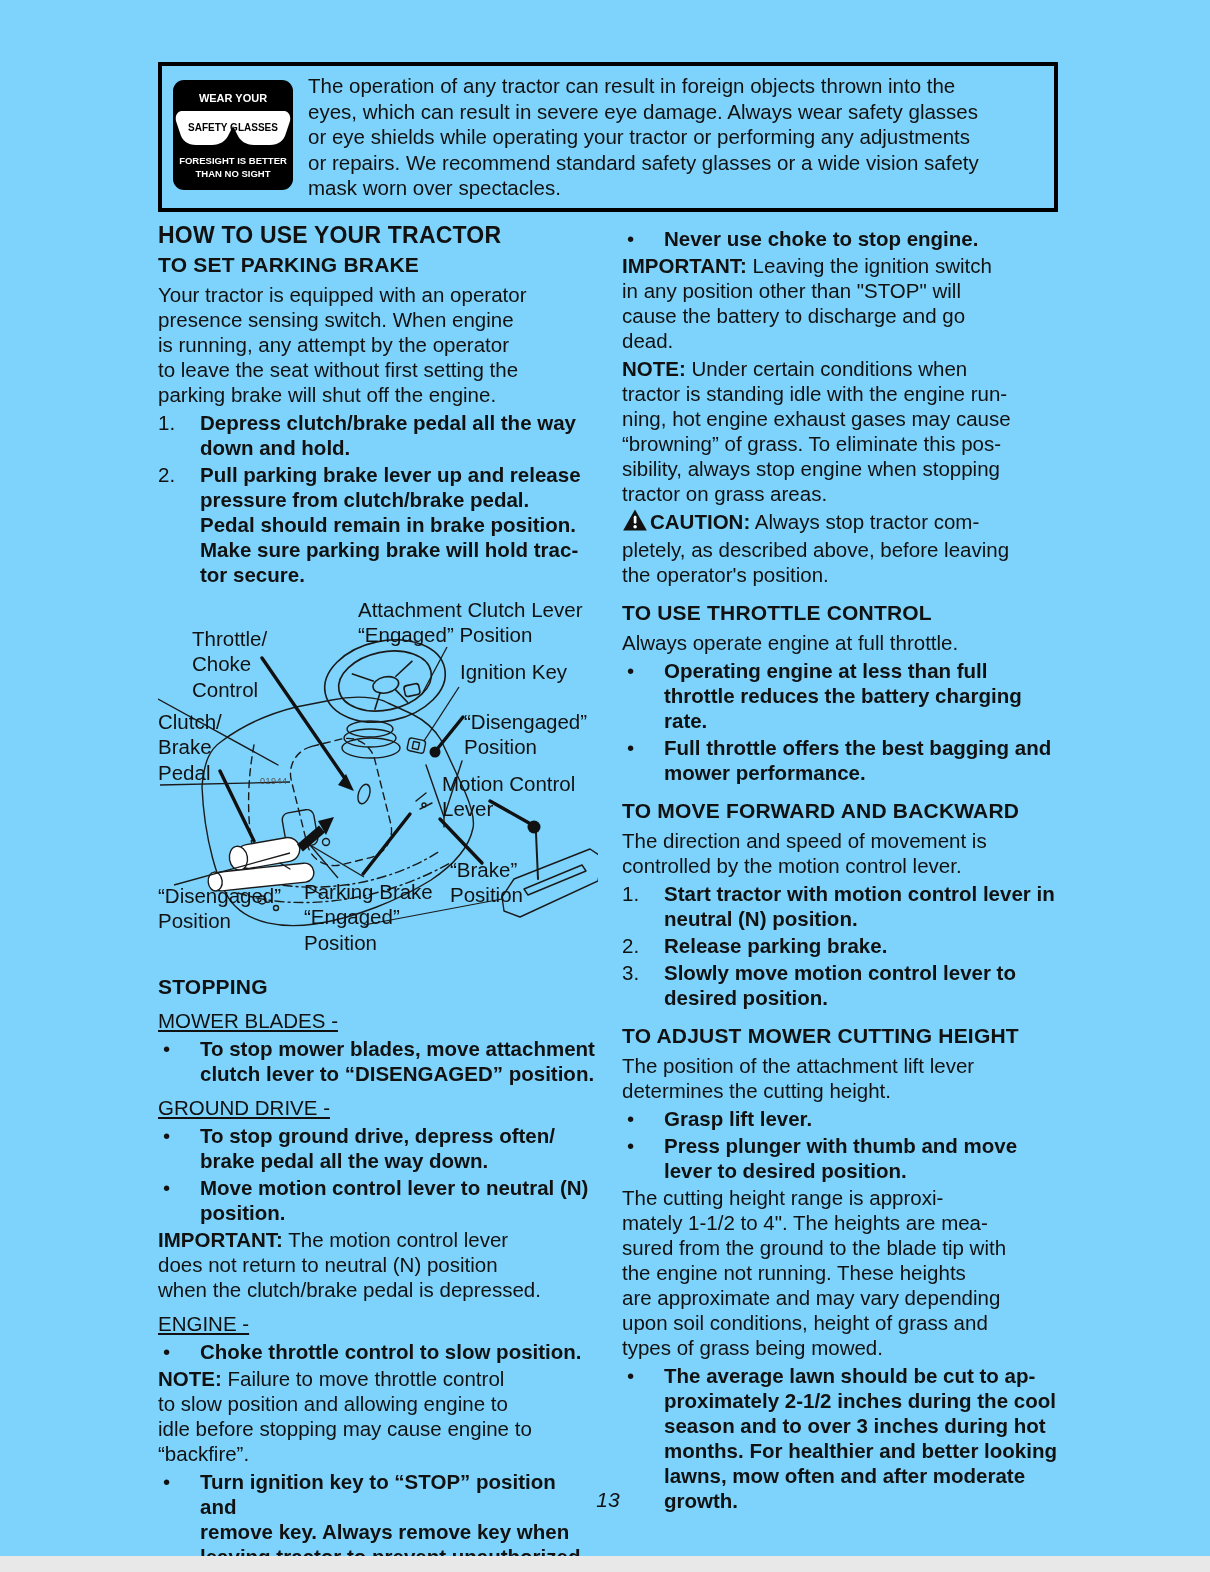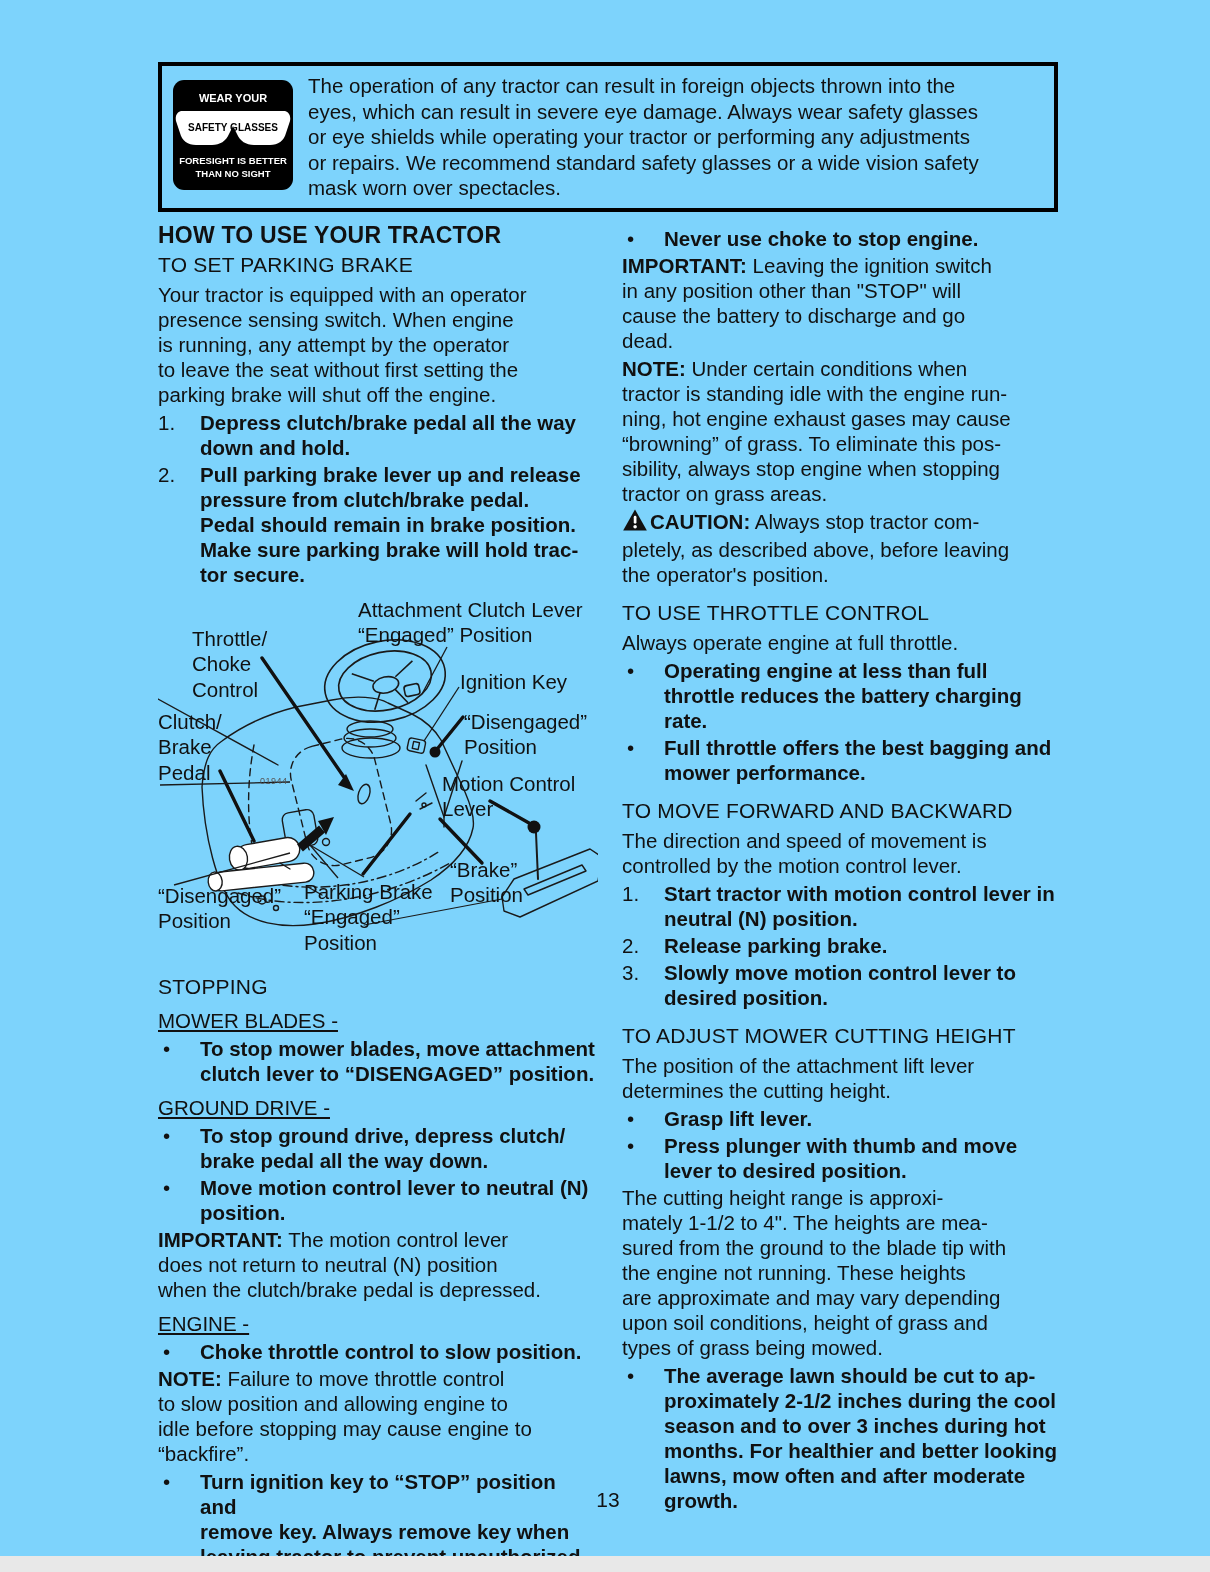--- a/index.html
+++ b/index.html
@@ -9,39 +9,39 @@
 
   
   .safety-box{border:4px solid #000;display:flex;gap:14px;align-items:center;padding:7px 10px;}
   .glasses-badge{flex:0 0 122px;}
   .safety-text{margin:0;font-size:20.5px;line-height:25.5px;white-space:pre-line;}
 
   
   .columns{display:flex;gap:26px;margin-top:10px;}
   .col{width:438px;flex:0 0 438px;}
   h1{font-size:23px;margin:0 0 4px;font-weight:700;letter-spacing:.2px;}
-  h2{font-size:21px;margin:14px 0 5px;font-weight:400;letter-spacing:.2px;}
+  h2{font-size:21px;margin:14px 0 5px;font-weight:700;letter-spacing:.2px;}
   .body{font-size:20.5px;line-height:25px;white-space:pre-line;margin:0 0 3px;}
   .subhead{margin-top:9px;text-decoration:underline;}
   .li{display:flex;font-size:20.5px;line-height:25px;margin:0 0 2px;}
   .li .marker{flex:0 0 42px;}
   .li.bullet .marker{padding-left:5px;box-sizing:border-box;}
   .li .txt{flex:1;white-space:pre-line;font-weight:bold;}
   .lead{white-space:normal;}
   .lead .lbl{font-weight:700;}
   .lead .txt{white-space:pre-line;}
   .caution-icon{display:inline-block;vertical-align:-3px;margin-right:2px;}
 
   
   .diagram{position:relative;height:366px;margin:8px 0 0;}
   .diagram svg.art{position:absolute;left:0;top:0;}
   .dlabel{position:absolute;font-size:20.5px;line-height:25.5px;white-space:pre;}
   .dcode{position:absolute;font-size:9px;color:#555;letter-spacing:.5px;}
 
-  .footer{position:absolute;left:0;right:0;top:1426px;text-align:center;font-size:21px;}
+  .footer{position:absolute;left:0;right:0;top:1426px;text-align:center;font-size:21px;font-style:italic;}
 </style>
 </head>
 <body>
 
 <div class="page">
   <div class="content">
 
     <div class="safety-box">
       <div class="glasses-badge">
         <svg width="122" height="112" viewBox="0 0 122 112" aria-hidden="true">
@@ -151,21 +151,21 @@
               <path d="M16,290 L132,258"></path>
               <path d="M206,282 L152,250"></path>
               <path d="M152,250 L180,283"></path>
             </g>
           </svg>
           <div class="dlabel" style="left:200px;top:2px">Attachment Clutch Lever
 “Engaged” Position</div>
           <div class="dlabel" style="left:34px;top:31px">Throttle/
 Choke
 Control</div>
-          <div class="dlabel" style="left:302px;top:74px">Ignition Key</div>
+          <div class="dlabel" style="left:302px;top:64px">Ignition Key</div>
           <div class="dlabel" style="left:306px;top:114px">“Disengaged”
 Position</div>
           <div class="dlabel" style="left:0px;top:114px">Clutch/
 Brake
 Pedal</div>
           <div class="dlabel" style="left:284px;top:176px">Motion Control
 Lever</div>
           <div class="dlabel" style="left:292px;top:262px">“Brake”
 Position</div>
           <div class="dlabel" style="left:0px;top:288px">“Disengaged”
@@ -179,21 +179,21 @@
         <h2>STOPPING</h2>
         <p class="body subhead">MOWER BLADES -</p>
         <div class="li bullet">
           <span class="marker">•</span>
           <span class="txt">To stop mower blades, move attachment
 clutch lever to “DISENGAGED” position.</span>
         </div>
         <p class="body subhead">GROUND DRIVE -</p>
         <div class="li bullet">
           <span class="marker">•</span>
-          <span class="txt">To stop ground drive, depress clutch/
+          <span class="txt">To stop ground drive, depress often/
 brake pedal all the way down.</span>
         </div>
         <div class="li bullet">
           <span class="marker">•</span>
           <span class="txt">Move motion control lever to neutral (N)
 position.</span>
         </div>
         <p class="body lead">
           <span class="lbl">IMPORTANT:</span><span class="txt"> The motion control lever
 does not return to neutral (N) position

